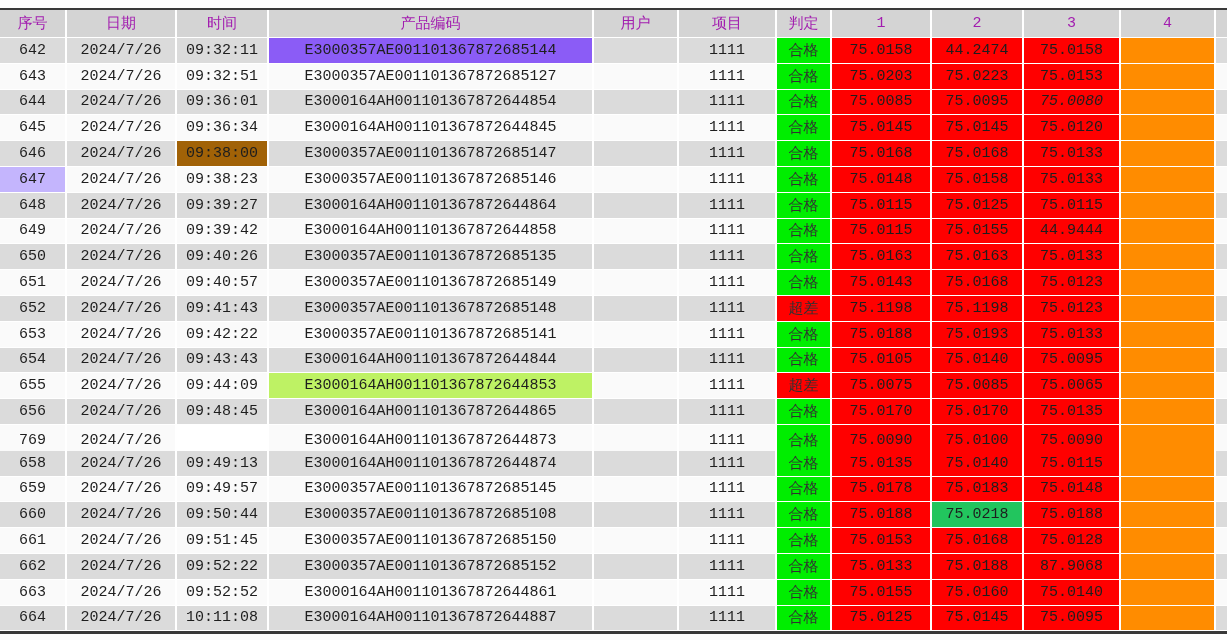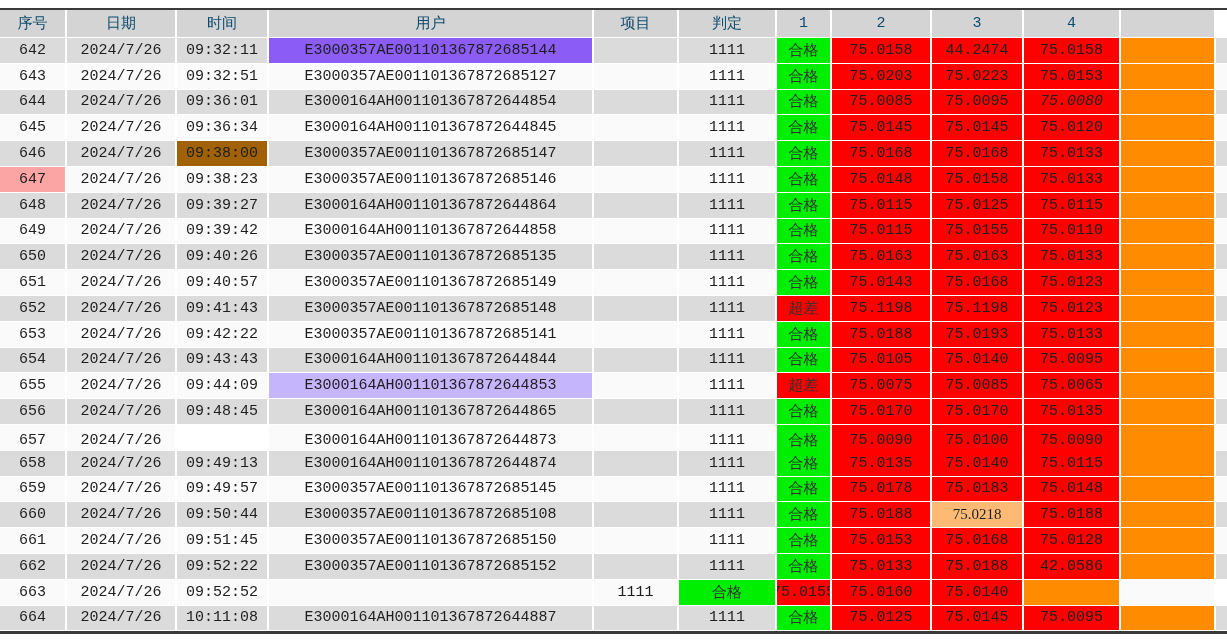--- a/index.html
+++ b/index.html
@@ -17,34 +17,35 @@
     display:grid;
     grid-template-columns:65px 108px 90px 323px 83px 96px 53px 98px 90px 95px 93px 11px;
     column-gap:2px;
     height:24.8px;
   }
   .row.header{height:27px;}
   .cell{
     display:flex;align-items:center;justify-content:center;
     font-size:15px;color:#1e1e1e;white-space:nowrap;overflow:hidden;
   }
-  .header .cell{color:#0c4a6e;}
+  .header .cell{color:#a21caf;}
   .judge{color:#313131;}
 </style>
 </head>
 <body>
 
 <div class="screen">
   <div class="topline"></div>
 
   <div class="grid">
     <div class="row header" id="header-row">
       <div class="cell" style="background: rgb(212, 212, 212);">序号</div>
       <div class="cell" style="background: rgb(212, 212, 212);">日期</div>
       <div class="cell" style="background: rgb(212, 212, 212);">时间</div>
+      <div class="cell" style="background: rgb(212, 212, 212);">产品编码</div>
       <div class="cell" style="background: rgb(212, 212, 212);">用户</div>
       <div class="cell" style="background: rgb(212, 212, 212);">项目</div>
       <div class="cell" style="background: rgb(212, 212, 212);">判定</div>
       <div class="cell" style="background: rgb(212, 212, 212);">1</div>
       <div class="cell" style="background: rgb(212, 212, 212);">2</div>
       <div class="cell" style="background: rgb(212, 212, 212);">3</div>
       <div class="cell" style="background: rgb(212, 212, 212);">4</div>
       <div class="cell" style="background: rgb(212, 212, 212);"></div>
     </div>
 
@@ -112,21 +113,21 @@
       <div class="cell" style="background: rgb(219, 219, 219);"></div>
       <div class="cell" style="background: rgb(219, 219, 219);">1111</div>
       <div class="cell judge" style="background: rgb(0, 238, 0);">合格</div>
       <div class="cell" style="background: rgb(255, 0, 0);">75.0168</div>
       <div class="cell" style="background: rgb(255, 0, 0);">75.0168</div>
       <div class="cell" style="background: rgb(255, 0, 0);">75.0133</div>
       <div class="cell" style="background: rgb(255, 140, 0);"></div>
       <div class="cell" style="background: rgb(219, 219, 219);"></div>
     </div>
       <div class="row">
-      <div class="cell" style="background: #fca5a5;">647</div>
+      <div class="cell" style="background: #c4b5fd;">647</div>
       <div class="cell" style="background: rgb(250, 250, 250);">2024/7/26</div>
       <div class="cell" style="background: rgb(250, 250, 250);">09:38:23</div>
       <div class="cell" style="background: rgb(250, 250, 250);">E3000357AE001101367872685146</div>
       <div class="cell" style="background: rgb(250, 250, 250);"></div>
       <div class="cell" style="background: rgb(250, 250, 250);">1111</div>
       <div class="cell judge" style="background: rgb(0, 238, 0);">合格</div>
       <div class="cell" style="background: rgb(255, 0, 0);">75.0148</div>
       <div class="cell" style="background: rgb(255, 0, 0);">75.0158</div>
       <div class="cell" style="background: rgb(255, 0, 0);">75.0133</div>
       <div class="cell" style="background: rgb(255, 140, 0);"></div>
@@ -149,21 +150,21 @@
       <div class="row">
       <div class="cell" style="background: rgb(250, 250, 250);">649</div>
       <div class="cell" style="background: rgb(250, 250, 250);">2024/7/26</div>
       <div class="cell" style="background: rgb(250, 250, 250);">09:39:42</div>
       <div class="cell" style="background: rgb(250, 250, 250);">E3000164AH001101367872644858</div>
       <div class="cell" style="background: rgb(250, 250, 250);"></div>
       <div class="cell" style="background: rgb(250, 250, 250);">1111</div>
       <div class="cell judge" style="background: rgb(0, 238, 0);">合格</div>
       <div class="cell" style="background: rgb(255, 0, 0);">75.0115</div>
       <div class="cell" style="background: rgb(255, 0, 0);">75.0155</div>
-      <div class="cell" style="background: rgb(255, 0, 0);">75.0110</div>
+      <div class="cell" style="background: rgb(255, 0, 0);">44.9444</div>
       <div class="cell" style="background: rgb(255, 140, 0);"></div>
       <div class="cell" style="background: rgb(250, 250, 250);"></div>
     </div>
       <div class="row">
       <div class="cell" style="background: rgb(219, 219, 219);">650</div>
       <div class="cell" style="background: rgb(219, 219, 219);">2024/7/26</div>
       <div class="cell" style="background: rgb(219, 219, 219);">09:40:26</div>
       <div class="cell" style="background: rgb(219, 219, 219);">E3000357AE001101367872685135</div>
       <div class="cell" style="background: rgb(219, 219, 219);"></div>
       <div class="cell" style="background: rgb(219, 219, 219);">1111</div>
@@ -227,21 +228,21 @@
       <div class="cell" style="background: rgb(255, 0, 0);">75.0105</div>
       <div class="cell" style="background: rgb(255, 0, 0);">75.0140</div>
       <div class="cell" style="background: rgb(255, 0, 0);">75.0095</div>
       <div class="cell" style="background: rgb(255, 140, 0);"></div>
       <div class="cell" style="background: rgb(219, 219, 219);"></div>
     </div>
       <div class="row">
       <div class="cell" style="background: rgb(250, 250, 250);">655</div>
       <div class="cell" style="background: rgb(250, 250, 250);">2024/7/26</div>
       <div class="cell" style="background: rgb(250, 250, 250);">09:44:09</div>
-      <div class="cell" style="background: #c4b5fd;">E3000164AH001101367872644853</div>
+      <div class="cell" style="background: #bef264;">E3000164AH001101367872644853</div>
       <div class="cell" style="background: rgb(250, 250, 250);"></div>
       <div class="cell" style="background: rgb(250, 250, 250);">1111</div>
       <div class="cell judge" style="background: rgb(255, 0, 0);">超差</div>
       <div class="cell" style="background: rgb(255, 0, 0);">75.0075</div>
       <div class="cell" style="background: rgb(255, 0, 0);">75.0085</div>
       <div class="cell" style="background: rgb(255, 0, 0);">75.0065</div>
       <div class="cell" style="background: rgb(255, 140, 0);"></div>
       <div class="cell" style="background: rgb(250, 250, 250);"></div>
     </div>
       <div class="row">
@@ -252,21 +253,21 @@
       <div class="cell" style="background: rgb(219, 219, 219);"></div>
       <div class="cell" style="background: rgb(219, 219, 219);">1111</div>
       <div class="cell judge" style="background: rgb(0, 238, 0);">合格</div>
       <div class="cell" style="background: rgb(255, 0, 0);">75.0170</div>
       <div class="cell" style="background: rgb(255, 0, 0);">75.0170</div>
       <div class="cell" style="background: rgb(255, 0, 0);">75.0135</div>
       <div class="cell" style="background: rgb(255, 140, 0);"></div>
       <div class="cell" style="background: rgb(219, 219, 219);"></div>
     </div>
       <div class="row">
-      <div class="cell" style="background: rgb(250, 250, 250);">657</div>
+      <div class="cell" style="background: rgb(250, 250, 250);">769</div>
       <div class="cell" style="background: rgb(250, 250, 250);">2024/7/26</div>
       <div class="cell" style="background: #a16207; margin-top: 32px;">09:48:59</div>
       <div class="cell" style="background: rgb(250, 250, 250);">E3000164AH001101367872644873</div>
       <div class="cell" style="background: rgb(250, 250, 250);"></div>
       <div class="cell" style="background: rgb(250, 250, 250);">1111</div>
       <div class="cell judge" style="background: rgb(0, 238, 0);">合格</div>
       <div class="cell" style="background: rgb(255, 0, 0);">75.0090</div>
       <div class="cell" style="background: rgb(255, 0, 0);">75.0100</div>
       <div class="cell" style="background: rgb(255, 0, 0);">75.0090</div>
       <div class="cell" style="background: rgb(255, 140, 0);"></div>
@@ -302,21 +303,21 @@
     </div>
       <div class="row">
       <div class="cell" style="background: rgb(219, 219, 219);">660</div>
       <div class="cell" style="background: rgb(219, 219, 219);">2024/7/26</div>
       <div class="cell" style="background: rgb(219, 219, 219);">09:50:44</div>
       <div class="cell" style="background: rgb(219, 219, 219);">E3000357AE001101367872685108</div>
       <div class="cell" style="background: rgb(219, 219, 219);"></div>
       <div class="cell" style="background: rgb(219, 219, 219);">1111</div>
       <div class="cell judge" style="background: rgb(0, 238, 0);">合格</div>
       <div class="cell" style="background: rgb(255, 0, 0);">75.0188</div>
-      <div class="cell" style="background: #fdba74; font-family: Liberation Serif, serif;">75.0218</div>
+      <div class="cell" style="background: #22c55e;">75.0218</div>
       <div class="cell" style="background: rgb(255, 0, 0);">75.0188</div>
       <div class="cell" style="background: rgb(255, 140, 0);"></div>
       <div class="cell" style="background: rgb(219, 219, 219);"></div>
     </div>
       <div class="row">
       <div class="cell" style="background: rgb(250, 250, 250);">661</div>
       <div class="cell" style="background: rgb(250, 250, 250);">2024/7/26</div>
       <div class="cell" style="background: rgb(250, 250, 250);">09:51:45</div>
       <div class="cell" style="background: rgb(250, 250, 250);">E3000357AE001101367872685150</div>
       <div class="cell" style="background: rgb(250, 250, 250);"></div>
@@ -331,28 +332,29 @@
       <div class="row">
       <div class="cell" style="background: rgb(219, 219, 219);">662</div>
       <div class="cell" style="background: rgb(219, 219, 219);">2024/7/26</div>
       <div class="cell" style="background: rgb(219, 219, 219);">09:52:22</div>
       <div class="cell" style="background: rgb(219, 219, 219);">E3000357AE001101367872685152</div>
       <div class="cell" style="background: rgb(219, 219, 219);"></div>
       <div class="cell" style="background: rgb(219, 219, 219);">1111</div>
       <div class="cell judge" style="background: rgb(0, 238, 0);">合格</div>
       <div class="cell" style="background: rgb(255, 0, 0);">75.0133</div>
       <div class="cell" style="background: rgb(255, 0, 0);">75.0188</div>
-      <div class="cell" style="background: rgb(255, 0, 0);">42.0586</div>
+      <div class="cell" style="background: rgb(255, 0, 0);">87.9068</div>
       <div class="cell" style="background: rgb(255, 140, 0);"></div>
       <div class="cell" style="background: rgb(219, 219, 219);"></div>
     </div>
       <div class="row">
       <div class="cell" style="background: rgb(250, 250, 250);">663</div>
       <div class="cell" style="background: rgb(250, 250, 250);">2024/7/26</div>
       <div class="cell" style="background: rgb(250, 250, 250);">09:52:52</div>
+      <div class="cell" style="background: rgb(250, 250, 250);">E3000164AH001101367872644861</div>
       <div class="cell" style="background: rgb(250, 250, 250);"></div>
       <div class="cell" style="background: rgb(250, 250, 250);">1111</div>
       <div class="cell judge" style="background: rgb(0, 238, 0);">合格</div>
       <div class="cell" style="background: rgb(255, 0, 0);">75.0155</div>
       <div class="cell" style="background: rgb(255, 0, 0);">75.0160</div>
       <div class="cell" style="background: rgb(255, 0, 0);">75.0140</div>
       <div class="cell" style="background: rgb(255, 140, 0);"></div>
       <div class="cell" style="background: rgb(250, 250, 250);"></div>
     </div>
       <div class="row">

